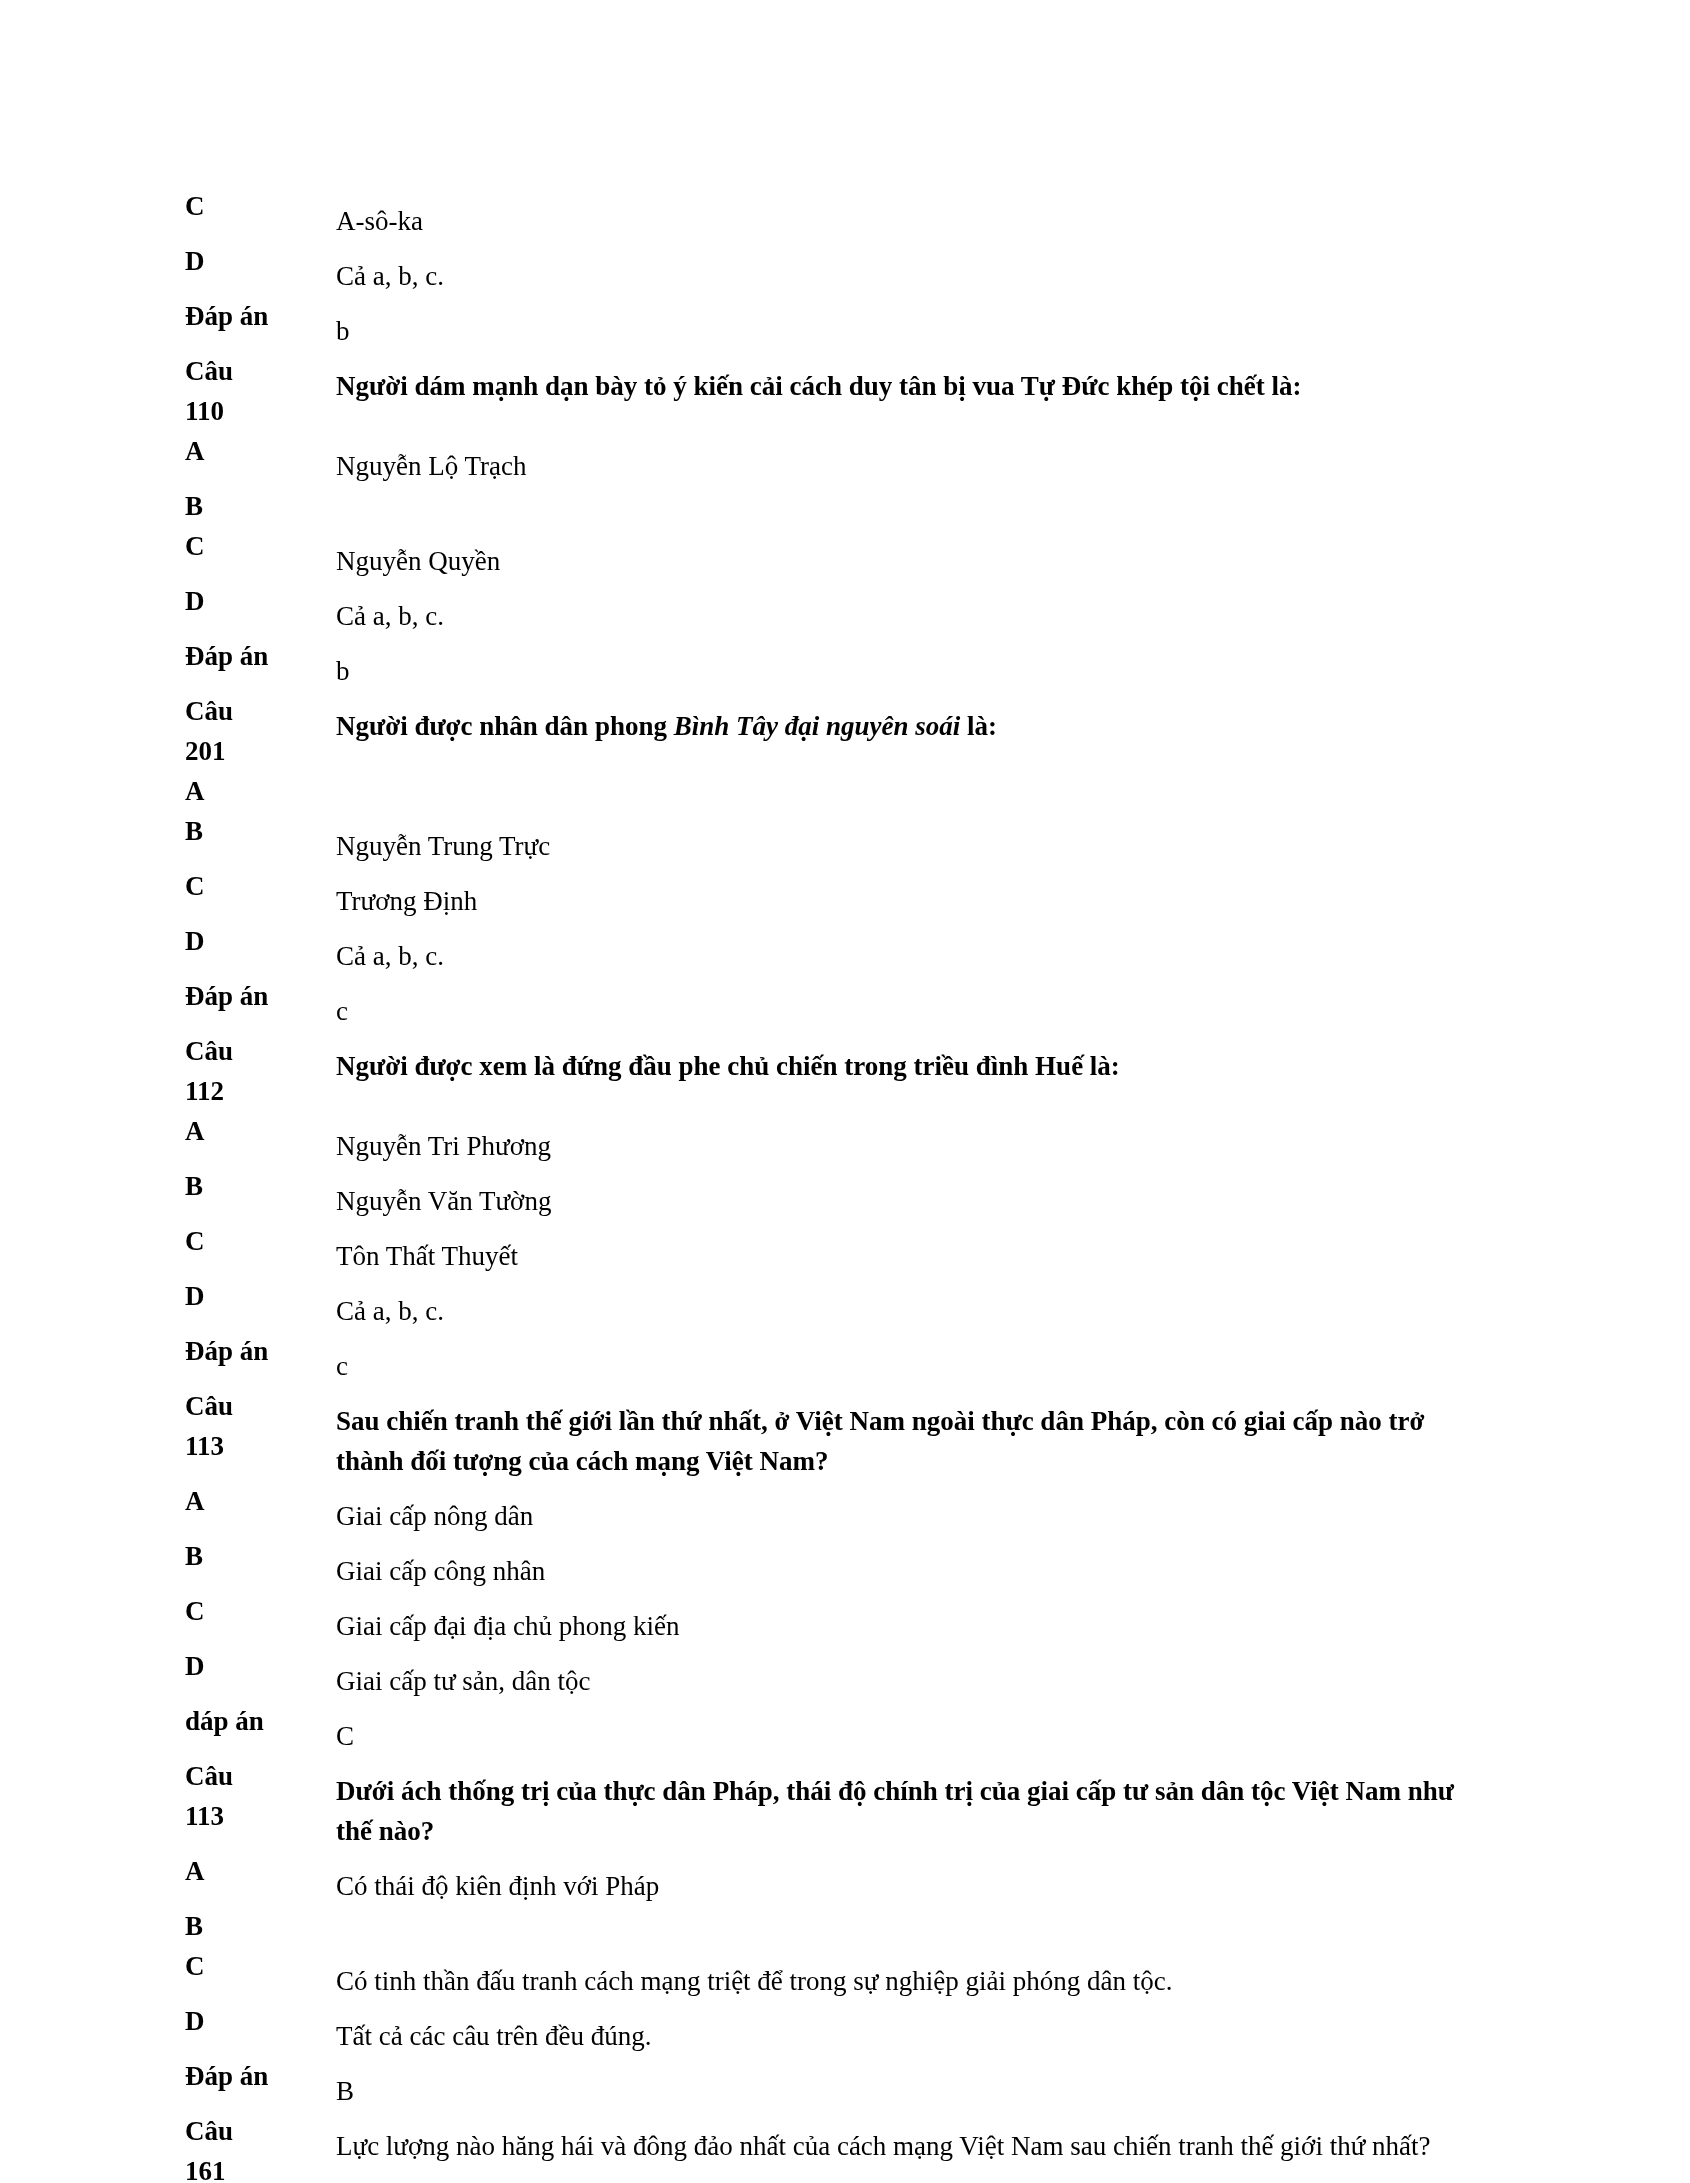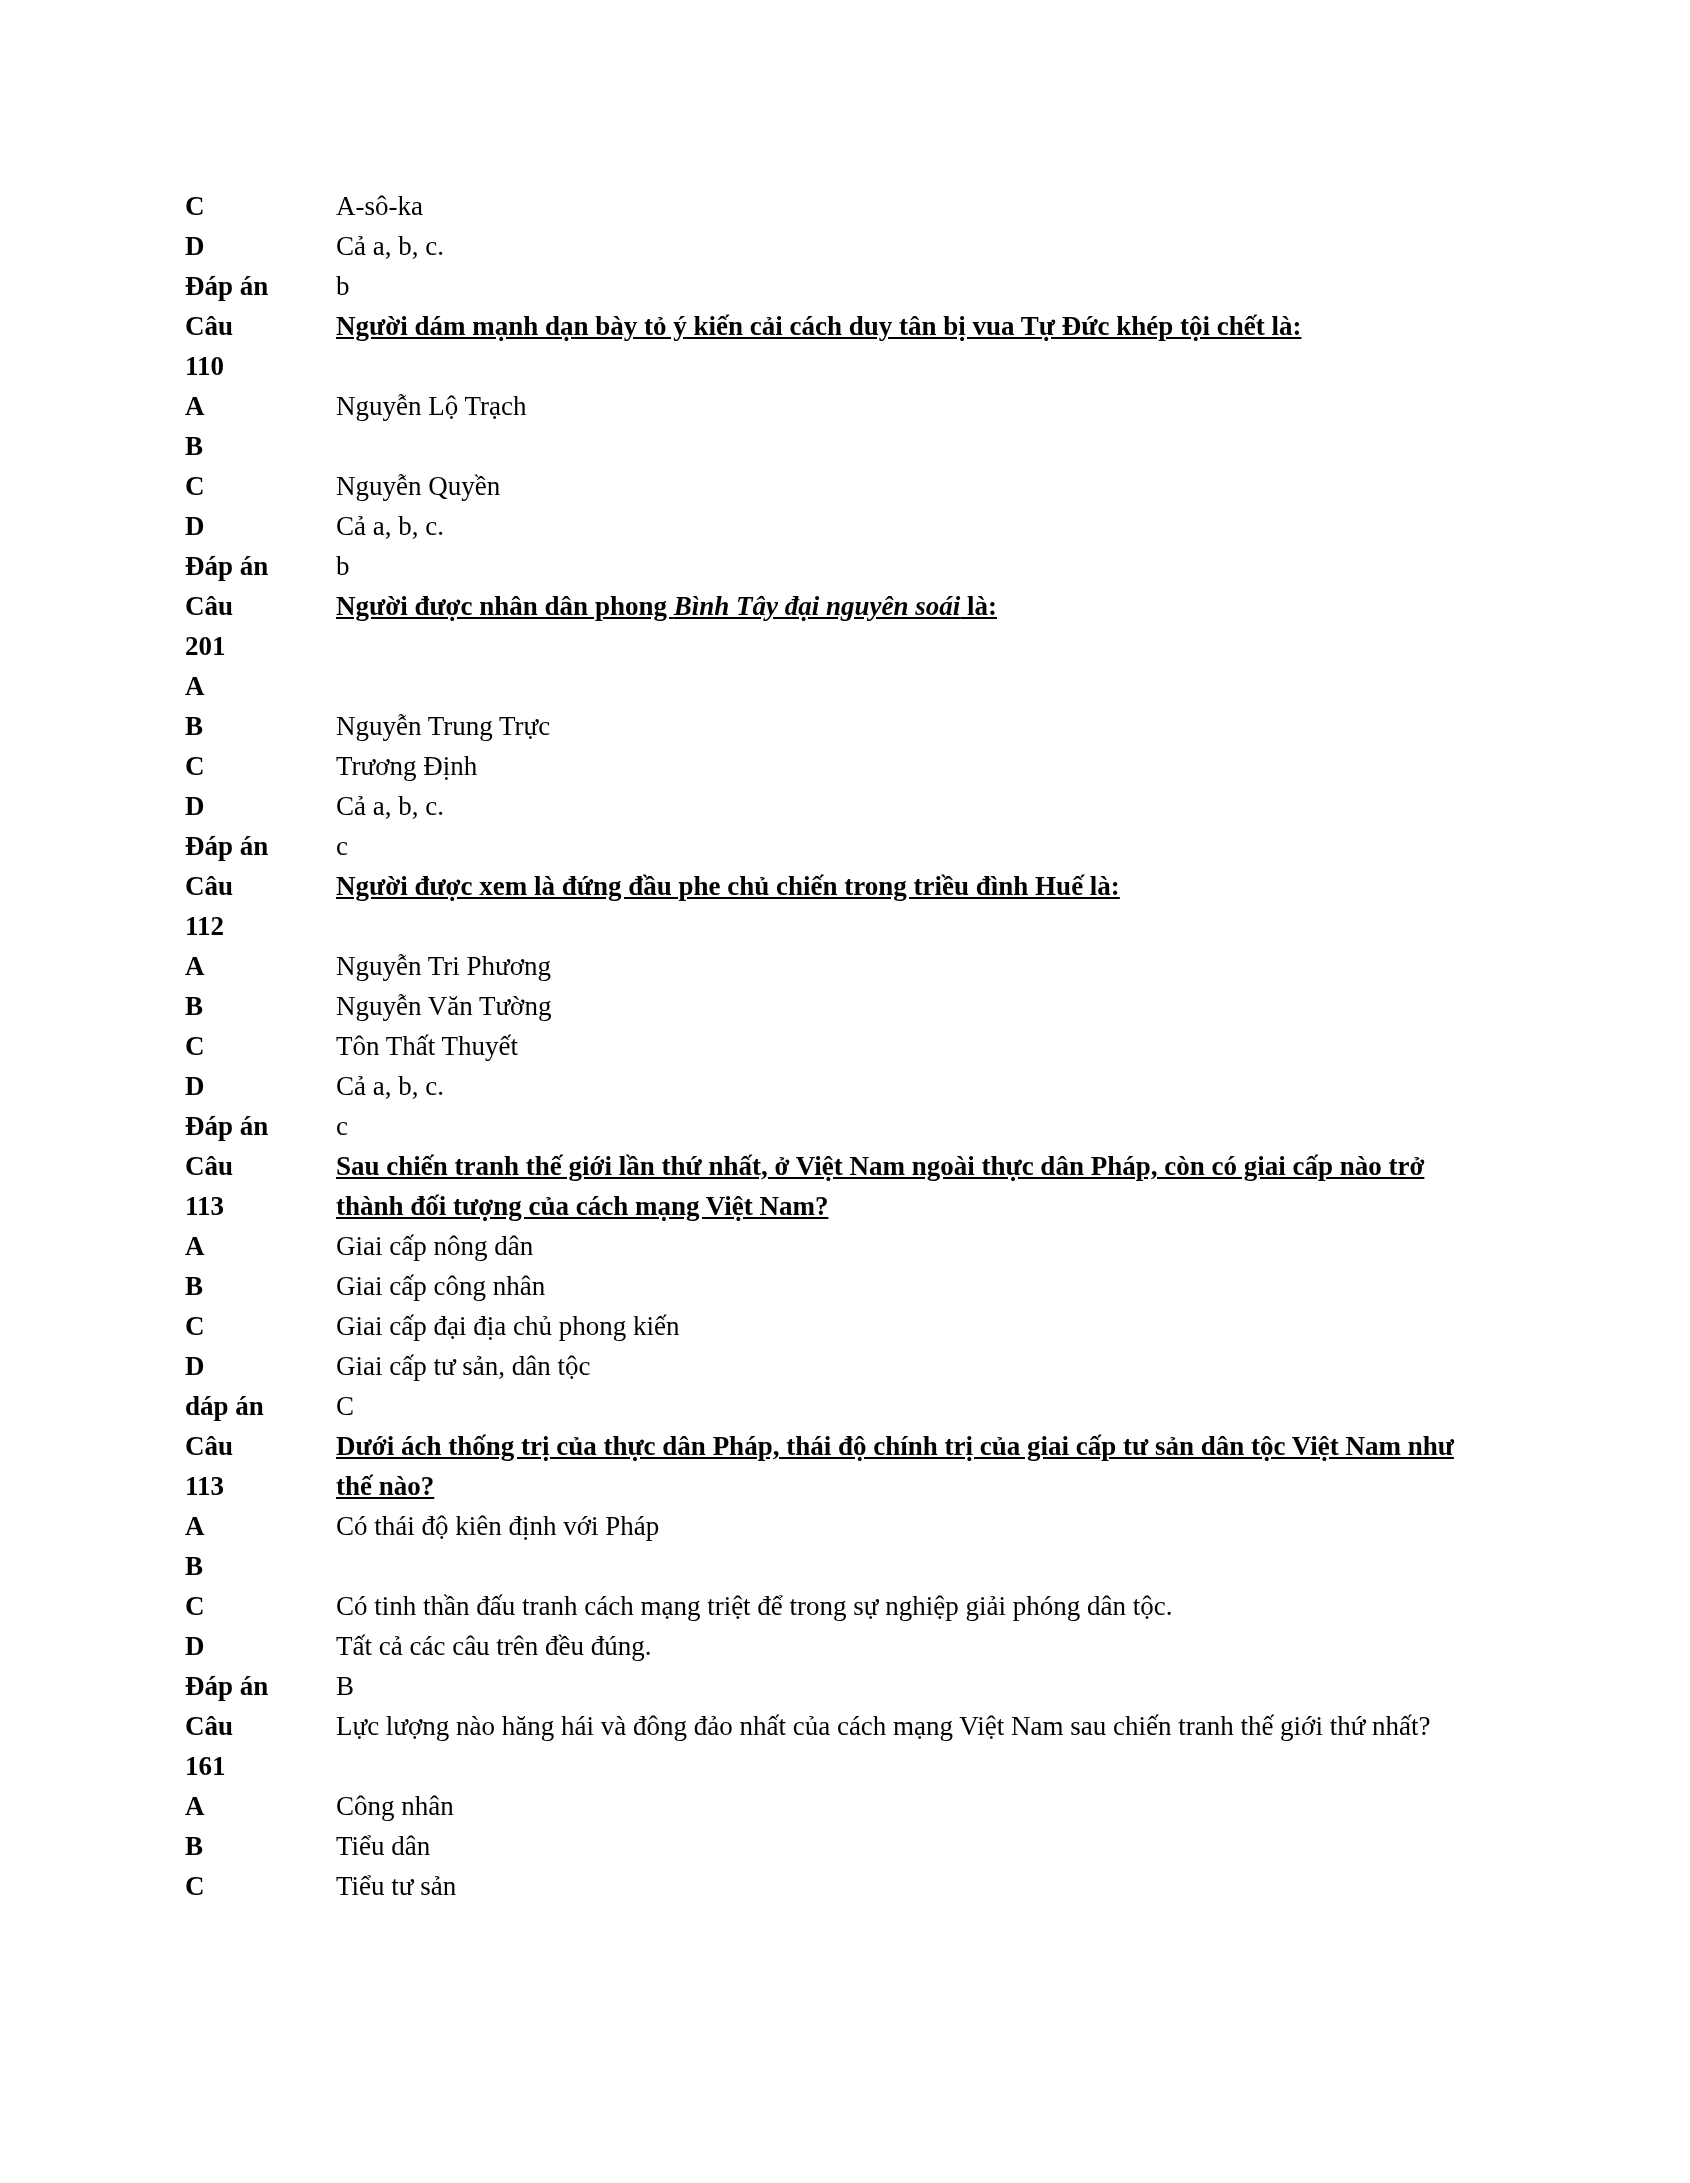--- a/index.html
+++ b/index.html
@@ -17,22 +17,22 @@
     top: 186px;
     left: 185px;
     width: 1299px;
   }
   .row { display: flex; align-items: flex-start; }
   .label {
     flex: 0 0 151px;
     width: 151px;
     font-weight: bold;
   }
-  .content { width: 1126px; max-width: 1126px; }
-  .bold { font-weight: bold; text-decoration: underline; }
+  .content { width: 1126px; max-width: 1126px; margin-top: 15px; }
+  .bold { font-weight: bold; }
   .italic { font-style: italic; }
 </style>
 </head>
 <body>
 
 <div class="doc">
 
   <div class="row">
     <div class="label">C</div>
     <div class="content">A-sô-ka</div>

